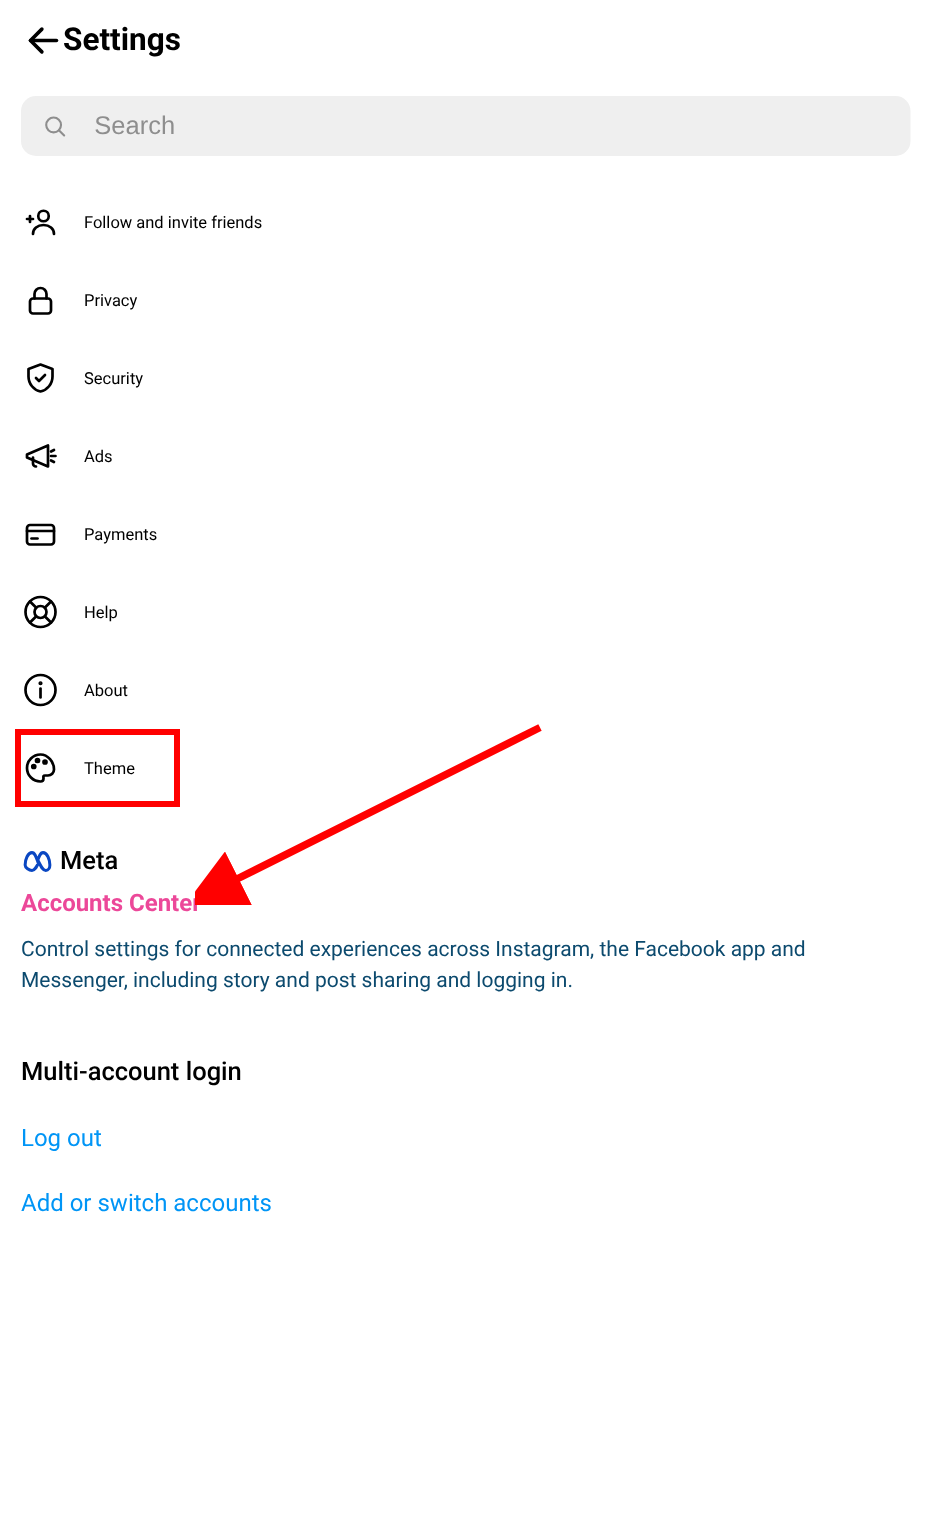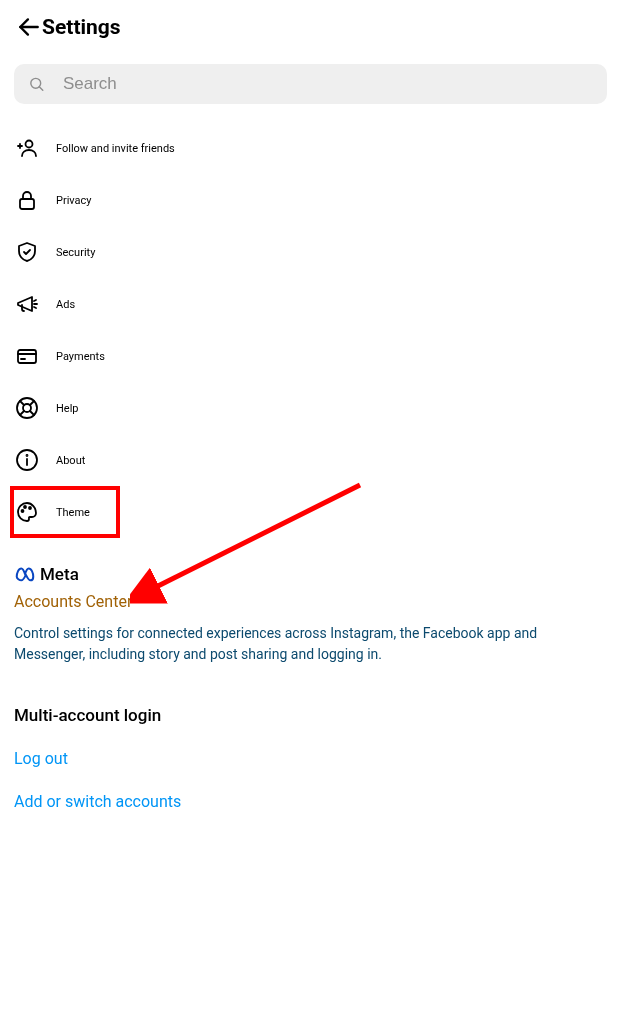--- a/index.html
+++ b/index.html
@@ -68,25 +68,26 @@
       align-items: flex-end;
       gap: 4px;
       margin-bottom: 8px;
     }
     .meta-text {
       font-size: 17px;
       font-weight: 500;
       color: #000;
     }
     .accounts-center-link {
-      color: #a16207;
+      color: #ec4899;
       font-size: 16px;
       margin-bottom: 12px;
       display: block;
       cursor: pointer;
+      font-weight: bold;
     }
     .description {
       color: #0c4a6e;
       font-size: 14px;
       line-height: 1.5;
       margin-bottom: 40px;
     }
     .logins-section {
       padding: 0 14px;
     }

